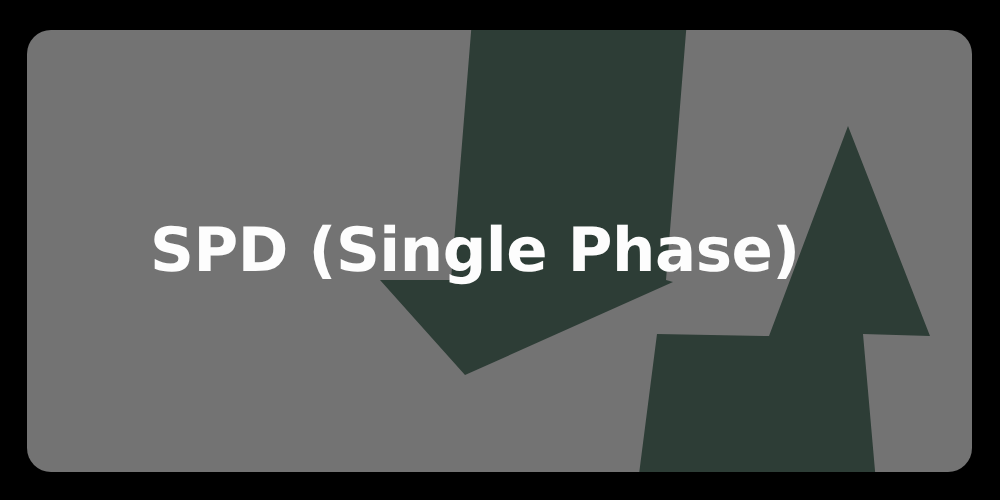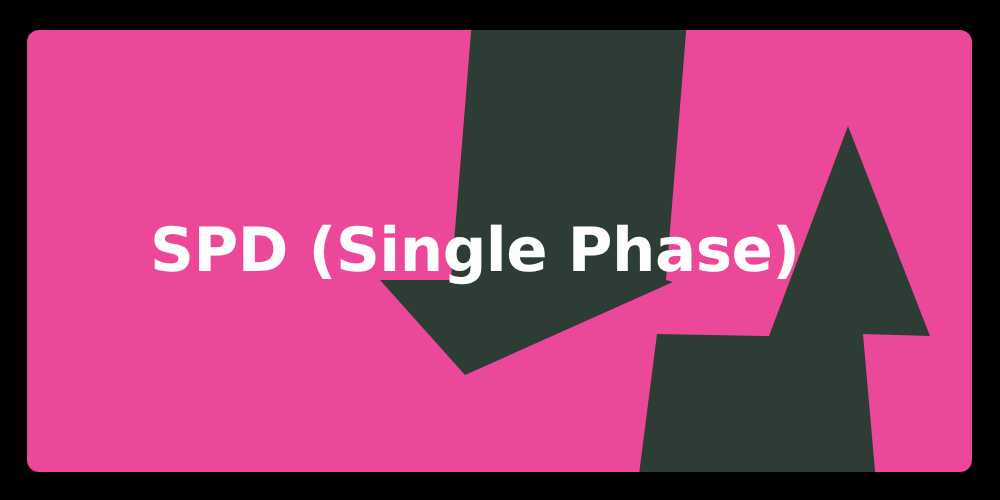--- a/index.html
+++ b/index.html
@@ -67,21 +67,21 @@
     letter-spacing: -0.5px;
     white-space: nowrap;
     text-rendering: geometricPrecision;
   }
 </style>
 </head>
 <body>
 
 <div id="stage" style="background: rgb(0, 0, 0);">
 
-  <div id="card" style="background: #ec4899; border-radius: 12px;">
+  <div id="card" style="background: #737373; border-radius: 24px;">
 
     <svg id="artwork" viewBox="0 0 945 442" preserveAspectRatio="none">
 
       <polygon fill="#2d3d36" points="499,-10 660,-10 639,250 646,252 438,345 353,250 424,250 445,-10"></polygon>
 
       <polygon fill="#2d3d36" points="821,96 903,306 836,304 849,452 611,452 630,304 742,306"></polygon>
     </svg>
 
     <div id="title-wrap">
       <span id="card-title" style="color: rgb(253, 253, 253);">SPD (Single Phase)</span>

